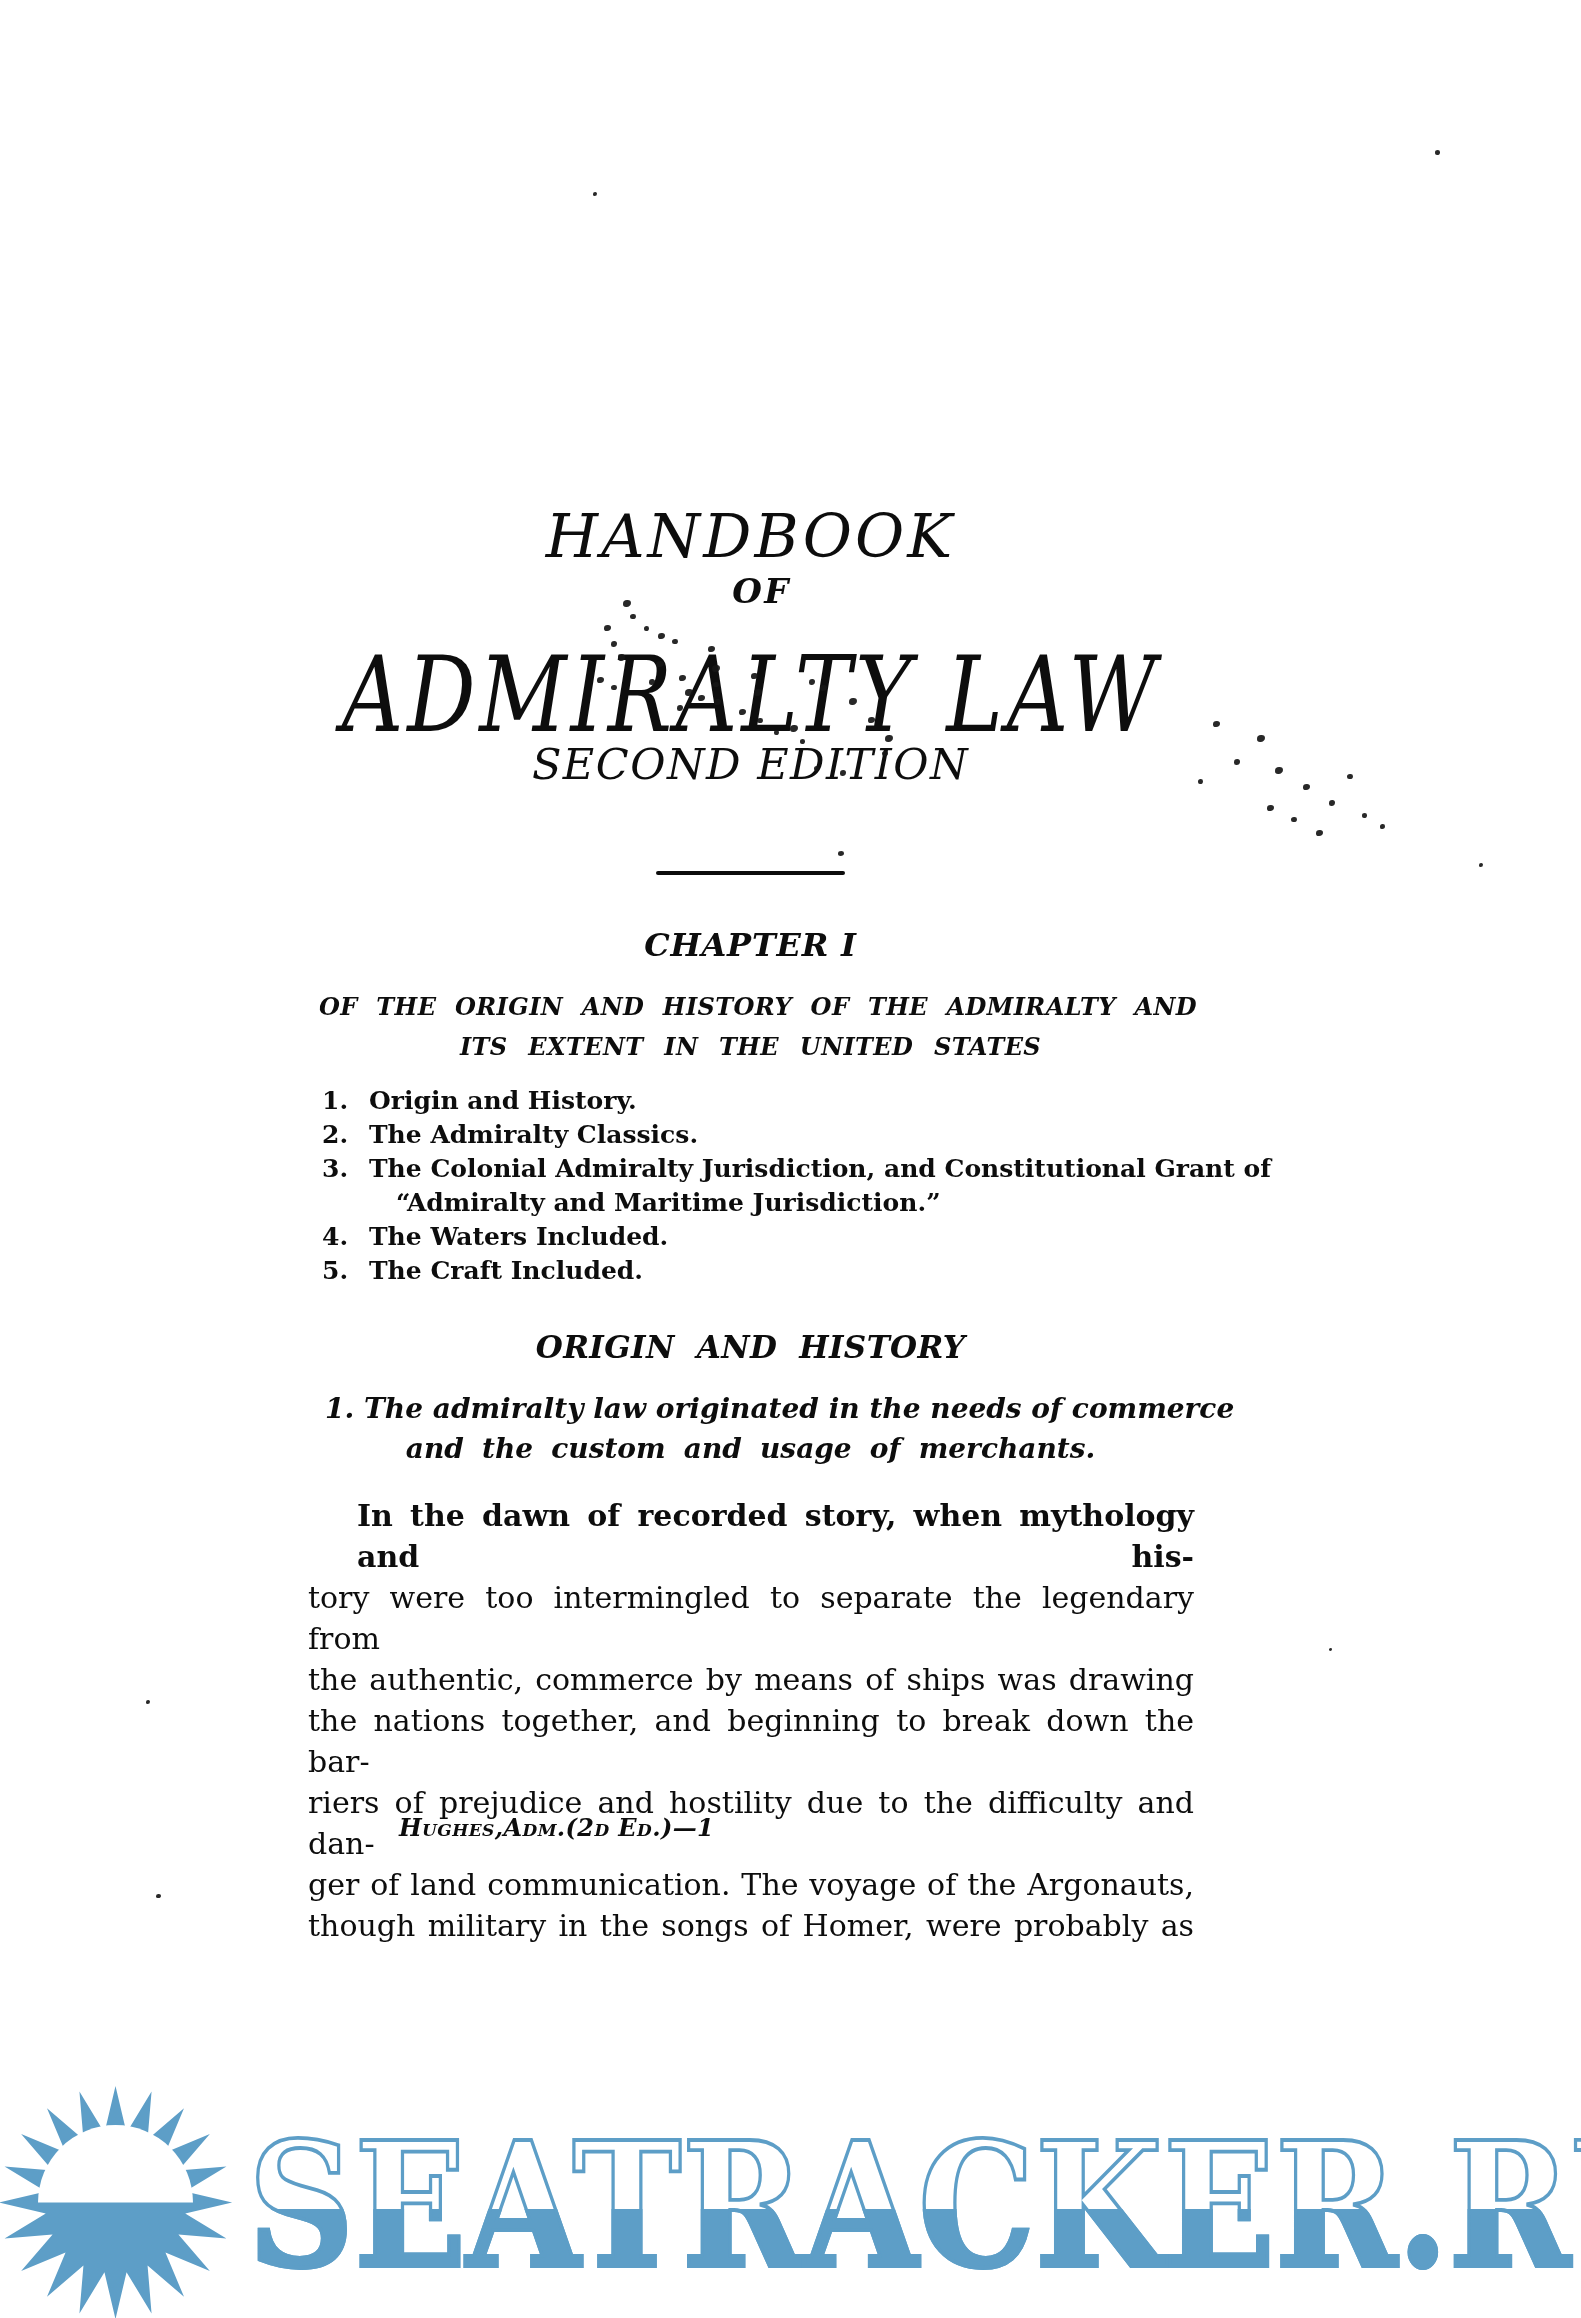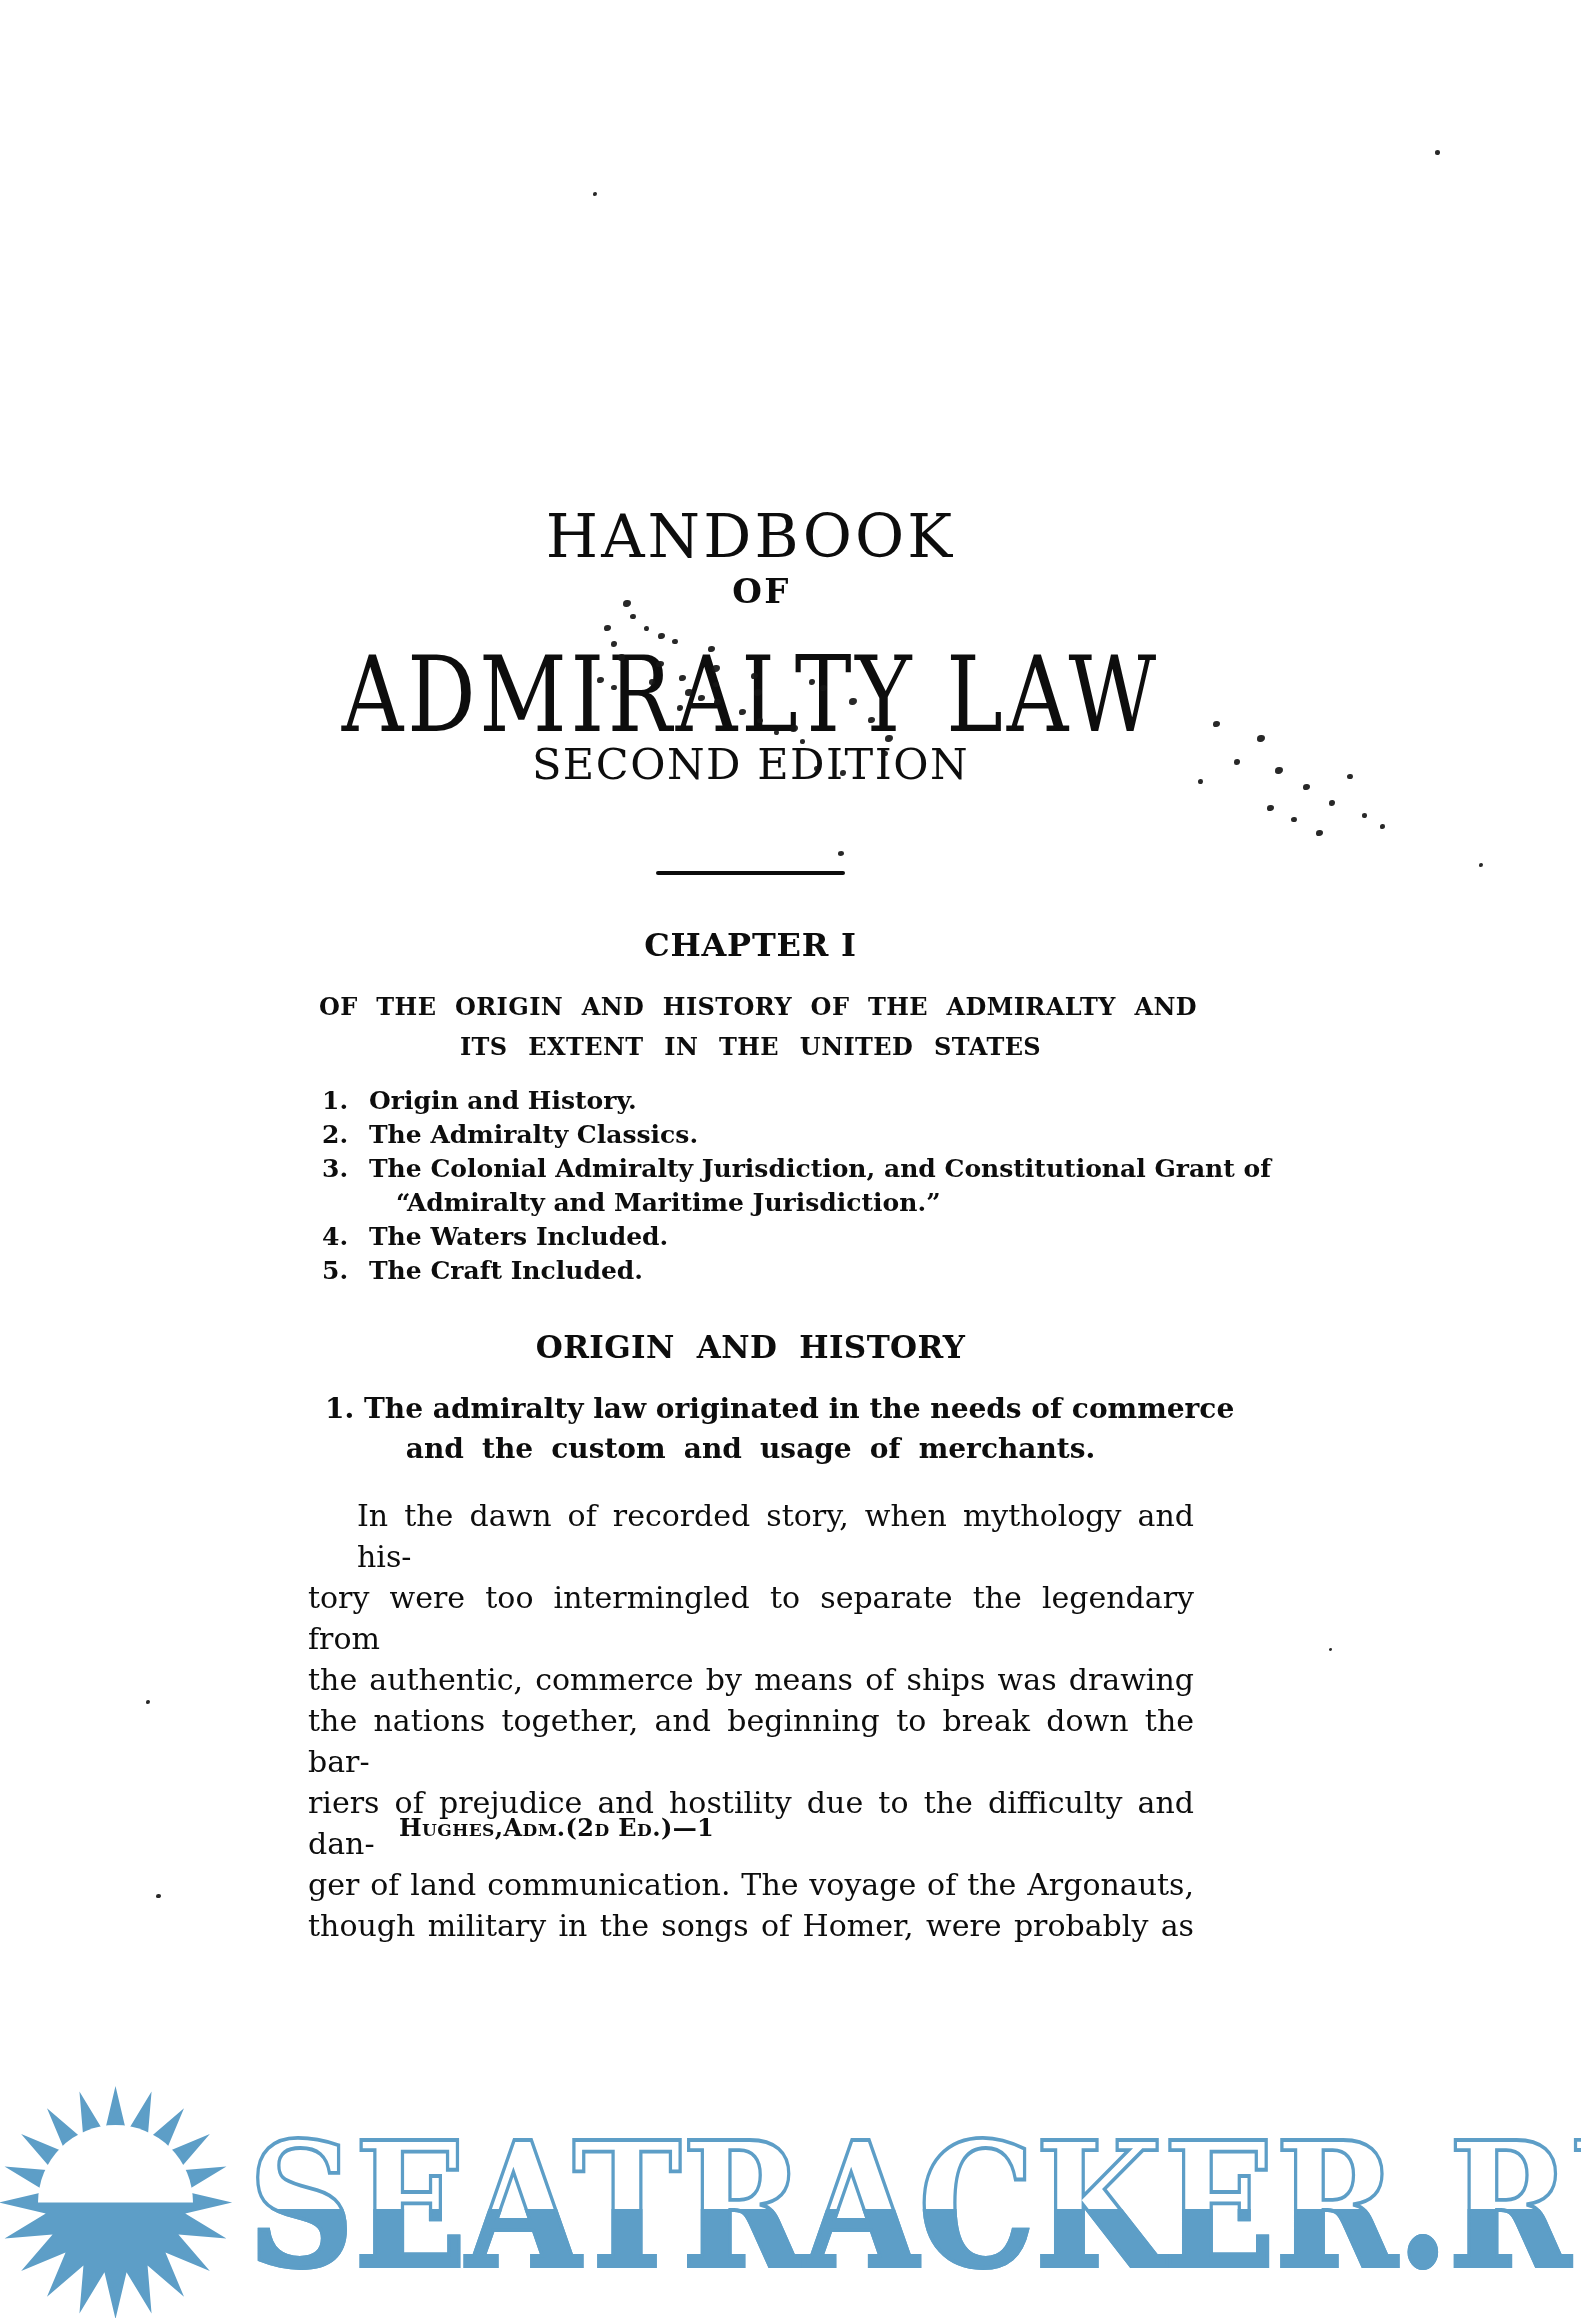--- a/index.html
+++ b/index.html
@@ -4,21 +4,21 @@
 <style>
   html,body{margin:0;padding:0;background:#e8e8e8;}
   .page{
     position:relative;
     width:1582px;height:2319px;
     background:#ffffff;
     overflow:hidden;
     font-family:"DejaVu Serif","Liberation Serif",serif;
     color:#0d0d0d;
   }
-  .abs{position:absolute;line-height:1;white-space:nowrap;}
+  .abs{position:absolute;line-height:1;white-space:nowrap;font-style:italic;}
   .centerband{left:0;width:1501px;text-align:center;}
   .handbook{top:506px;font-size:60px;letter-spacing:3.1px;}
   .of-line{top:574px;left:0;width:1523px;text-align:center;font-size:34px;letter-spacing:2.3px;font-weight:bold;}
   .main-title{top:643px;font-size:104px;letter-spacing:4.6px;}
   .main-title .squeeze{display:inline-block;transform:scaleX(0.82);transform-origin:50% 50%;}
   .edition{top:743px;font-size:43px;letter-spacing:1.5px;}
   .divider{top:871px;left:656px;width:189px;height:3.8px;background:#0c0c0c;border-radius:2.3px;}
   .chapter{top:929px;font-size:32px;font-weight:bold;letter-spacing:0.8px;}
   .subject1{top:995px;left:319px;width:878px;font-size:24px;font-weight:bold;
             text-align:justify;text-align-last:justify;letter-spacing:0.4px;}
@@ -26,21 +26,21 @@
   .toc{position:absolute;top:1084px;left:322px;width:958px;font-size:25px;font-weight:bold;line-height:34px;}
   .toc-row{white-space:nowrap;}
   .toc-num{display:inline-block;width:47px;}
   .toc-cont{padding-left:74px;}
   .origin-heading{top:1332px;font-size:31px;font-weight:bold;word-spacing:0.35em;letter-spacing:0.4px;}
   .statement1{top:1395px;left:325px;width:866px;font-size:28px;font-weight:bold;
               text-align:justify;text-align-last:justify;}
   .statement2{top:1435px;font-size:28px;font-weight:bold;word-spacing:0.3em;}
   .para{position:absolute;top:1495px;left:308px;width:886px;font-size:30px;line-height:41px;}
   .body-line{text-align:justify;text-align-last:justify;white-space:normal;}
-  .body-line.indent{padding-left:49px;}
+  .body-line.indent{padding-left:49px;font-weight:bold;}
   .footer-sig{top:1816px;left:399px;font-size:24px;font-variant:small-caps;letter-spacing:0.4px;font-weight:bold;}
   
   :root{--wm:#5d9ec7;}
   .wm-sun{position:absolute;left:-7.7px;top:2079px;width:247px;height:247px;color:var(--wm);}
   .wm-text{
     position:absolute;left:248px;top:2119px;
     font-size:173px;font-weight:bold;line-height:1;letter-spacing:0;
     white-space:nowrap;
     transform:scaleX(0.85);transform-origin:0 50%;
     color:var(--wm);

